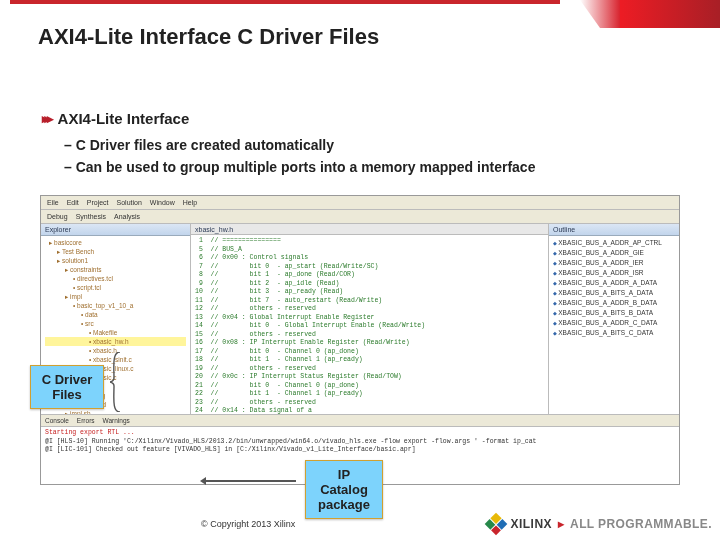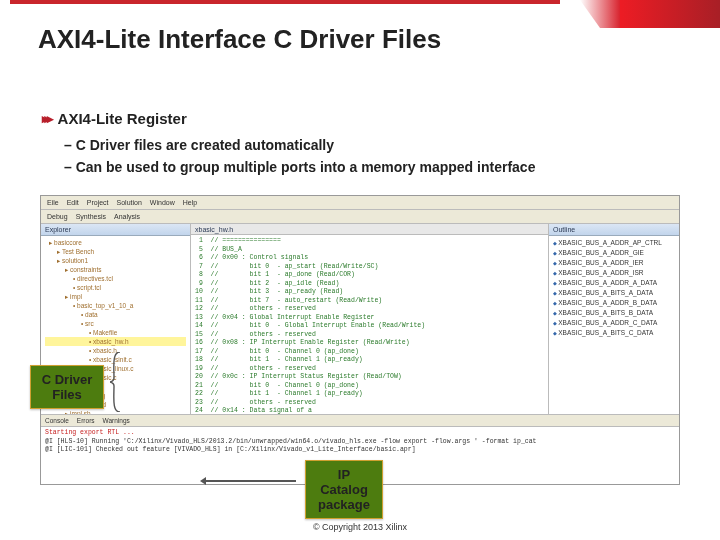--- a/index.html
+++ b/index.html
@@ -1,20 +1,20 @@
 <!DOCTYPE html>
 <html><head>
 <meta charset="utf-8">
 <style>
   * { margin: 0; padding: 0; box-sizing: border-box; }
   body { width: 720px; height: 540px; font-family: Arial, sans-serif; background: #fff; overflow: hidden; }
   .slide { width: 720px; height: 540px; position: relative; }
   .corner { position: absolute; top: 0; right: 0; width: 140px; height: 28px; background: linear-gradient(to right, #fff 0, #d8242f 40px, #ed1c24 40px, #a81f26 100%); clip-path: polygon(0 0, 100% 0, 100% 100%, 20px 100%); }
   .redbar { position: absolute; top: 0; left: 10px; width: 550px; height: 4px; background: #c9252c; }
-  .title { position: absolute; top: 24px; left: 38px; font-size: 26px; font-weight: bold; color: #222; }
+  .title { position: absolute; top: 24px; left: 38px; font-size: 22px; font-weight: bold; color: #222; }
   .content { position: absolute; top: 110px; left: 42px; right: 40px; }
   .sect { display: flex; align-items: center; gap: 6px; font-size: 15px; font-weight: bold; color: #222; }
   .chev { display: inline-block; color: #b81f2b; font-size: 13px; letter-spacing: -4px; margin-right: 2px; }
   .bullets { margin-top: 10px; }
   .bullet { font-size: 14px; color: #222; font-weight: bold; margin: 6px 0 6px 22px; }
   .bullet::before { content: "– "; }
   .ideshot { position: absolute; top: 195px; left: 40px; width: 640px; height: 290px; border: 1px solid #999; background: #f4f4f4; font-family: Tahoma, sans-serif; font-size: 6px; color: #333; }
   .ide-tb1, .ide-tb2 { height: 14px; background: #ece9d8; border-bottom: 1px solid #bbb; display: flex; align-items: center; gap: 8px; padding: 0 6px; font-size: 7px; }
   .ide-body { display: flex; height: calc(100% - 28px - 70px); }
   .pane { border-right: 1px solid #bbb; background: #fff; overflow: hidden; }
@@ -29,21 +29,21 @@
   .lvl3 { padding-left: 22px; }
   .lvl4 { padding-left: 30px; }
   .box0 { color: #a07030; }
   .code { font-family: "Courier New", monospace; font-size: 6.5px; color: #2a7a2a; padding: 2px 4px; line-height: 8.5px; white-space: pre; }
   .codetab { background: #e8e8e8; height: 11px; line-height: 11px; font-size: 7px; padding: 0 4px; border-bottom: 1px solid #bbb; color: #2b3a55; }
   .outline .tree div::before { content: "◆ "; color: #3366aa; font-size: 5px; }
   .console { height: 70px; border-top: 1px solid #bbb; background: #fff; }
   .console-tabs { height: 12px; background: #ece9d8; border-bottom: 1px solid #bbb; display:flex; gap:8px; align-items:center; padding:0 4px; font-size:6.5px; }
   .console-body { font-family: "Courier New", monospace; font-size: 6.5px; padding: 2px 4px; color: #333; line-height: 8.5px; white-space: pre; }
   .cred { color: #c62020; }
-  .callout { position: absolute; background: #4d7c0f; border: 1px solid #d0a030; box-shadow: 0 1px 2px rgba(0,0,0,0.25); padding: 6px 10px; font-size: 13px; font-weight: bold; color: #222; text-align: center; }
+  .callout { position: absolute; background: #7dd3fc; border: 1px solid #d0a030; box-shadow: 0 1px 2px rgba(0,0,0,0.25); padding: 6px 10px; font-size: 13px; font-weight: bold; color: #222; text-align: center; }
   .callout.driver { top: 365px; left: 30px; width: 74px; }
   .callout.ip { top: 460px; left: 305px; width: 78px; }
   .arrow { position: absolute; height: 2px; background: #555; }
   .arrow::after { content: ""; position: absolute; right: -6px; top: -3px; border-left: 6px solid #555; border-top: 4px solid transparent; border-bottom: 4px solid transparent; }
   .brace { position: absolute; left: 110px; top: 352px; width: 12px; height: 60px; }
   .brace svg { width: 12px; height: 60px; }
   .footer { position: absolute; bottom: 8px; left: 0; right: 0; display: flex; align-items: center; justify-content: space-between; padding: 0 8px; font-size: 9px; color: #333; }
   .footer .copy { margin: 0 auto; }
   .logo { display: flex; align-items: center; gap: 6px; font-size: 12px; }
   .xlx { width: 16px; height: 16px; display: inline-grid; grid-template: 1fr 1fr / 1fr 1fr; transform: rotate(45deg); gap: 1px; }
@@ -57,21 +57,21 @@
 <body>
 
 <div class="slide">
   <div class="redbar"></div>
   <div class="corner"></div>
   <h1 class="title">AXI4-Lite Interface C Driver Files</h1>
 
   <div class="content">
     <div class="sect">
       <span class="chev">▸▸▸</span>
-      <span>AXI4-Lite Register</span>
+      <span>AXI4-Lite Interface</span>
     </div>
     <div class="bullets">
       <div class="bullet">C Driver files are created automatically</div>
       <div class="bullet">Can be used to group multiple ports into a memory mapped interface</div>
     </div>
   </div>
 
   <div class="ideshot">
     <div class="ide-tb1">
       <span>Eile</span>
@@ -170,14 +170,25 @@
         <path d="M10 0 C2 0 4 15 4 26 C4 29 0 30 0 30 C0 30 4 31 4 34 C4 45 2 60 10 60" fill="none" stroke="#555" stroke-width="1.4"></path>
       </svg>
   </div>
   <div class="callout driver">C Driver Files</div>
   <div class="callout ip">IP Catalog package</div>
   <div class="arrow" style="top:480px; left:206px; width:90px; transform:scaleX(-1);"></div>
 
   <div class="footer">
     <span></span>
     <span class="copy">© Copyright 2013 Xilinx</span>
+    <span class="logo">
+      <span class="xlx">
+          <span></span>
+          <span></span>
+          <span></span>
+          <span></span>
+        </span>
+      <span class="xname">XILINX</span>
+      <span class="apsep">▸</span>
+      <span class="ap">ALL PROGRAMMABLE.</span>
+    </span>
   </div>
 </div>
 
 </body></html>

